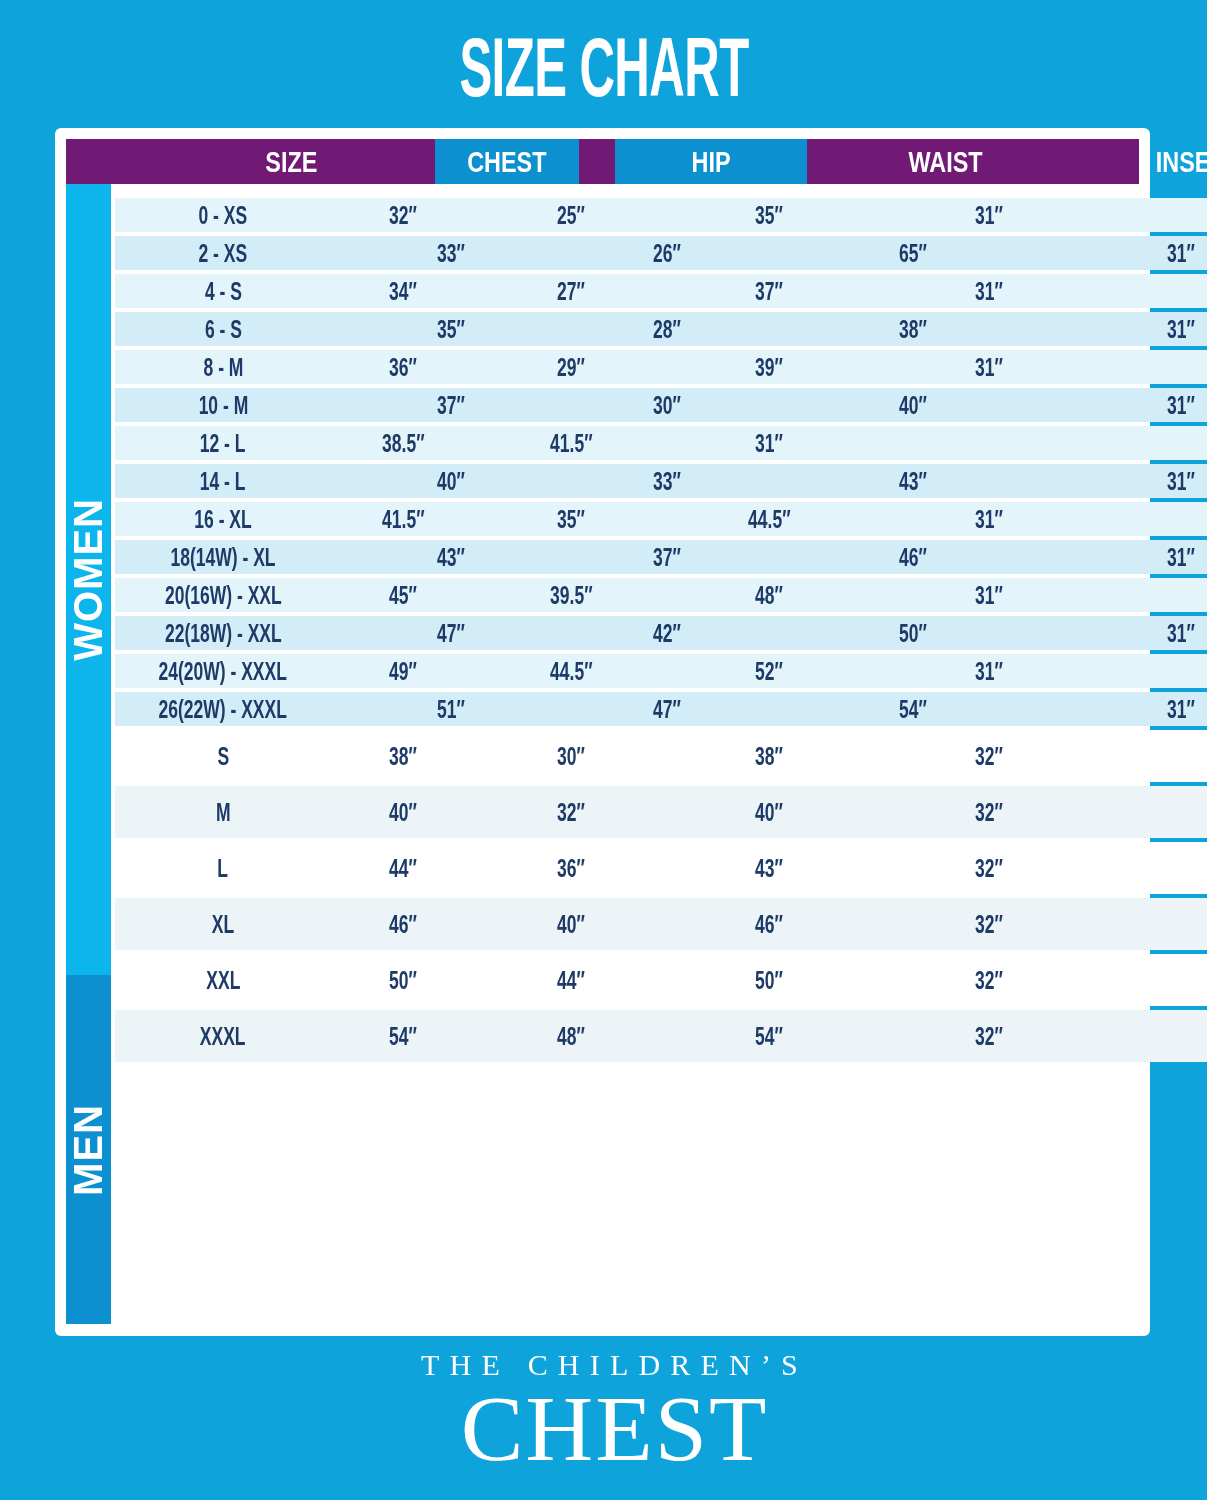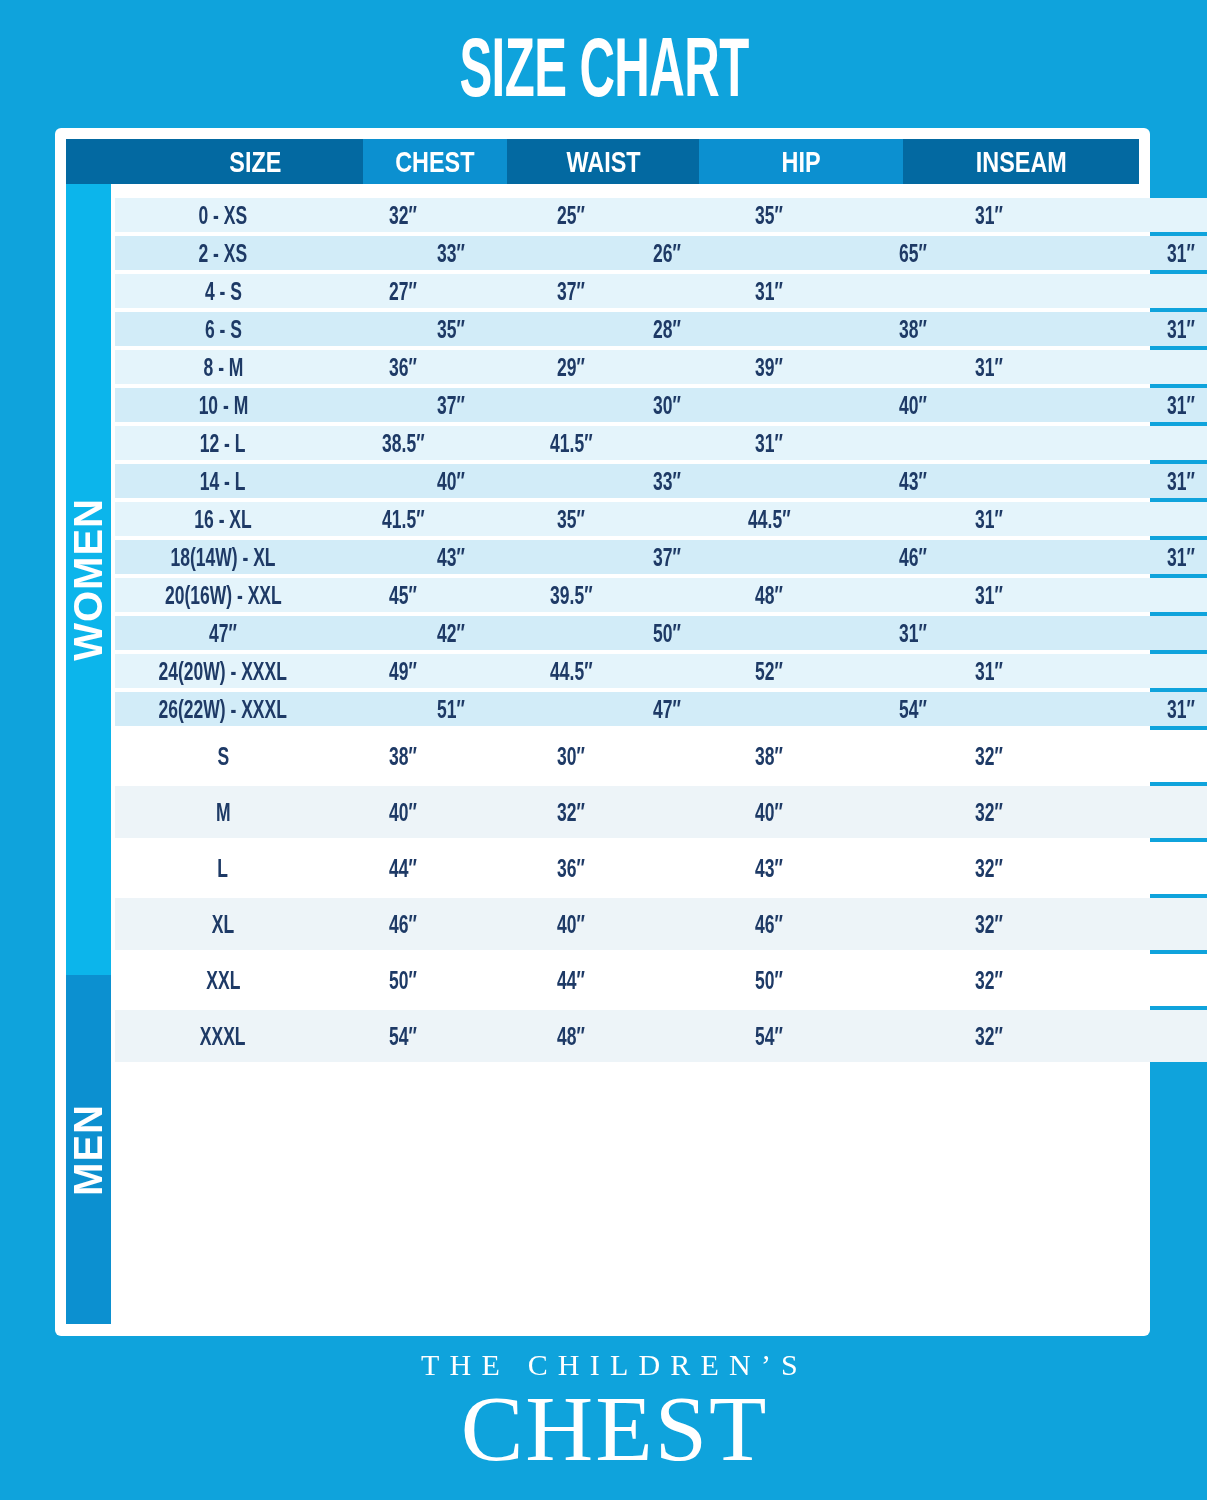--- a/index.html
+++ b/index.html
@@ -23,21 +23,22 @@
     position:absolute;left:55px;top:128px;
     width:1095px;height:1208px;
     background:#ffffff;border-radius:6px;
     padding:11px;box-sizing:border-box;
   }
   
   .hdr{
     display:grid;
     grid-template-columns:81px 216px 144px 192px 204px 236px;
     height:45px;
-    background:#0369a1;
+    background:#701a75;
+    gap:36px;
   }
   .hcell{
     display:flex;align-items:center;justify-content:center;
     color:#ffffff;font-weight:bold;font-size:30px;
     white-space:nowrap;
   }
   .hcell .cx{display:inline-block;transform:scaleX(.78);transform-origin:center;}
   .hcell.dark{background:#0c90d0;}
   
   .tbody{display:flex;height:1140px;}
@@ -88,25 +89,25 @@
   <div class="panel">
 
     <div class="hdr">
       <div class="hcell"></div>
       <div class="hcell">
         <span class="cx">SIZE</span>
       </div>
       <div class="hcell dark">
         <span class="cx">CHEST</span>
       </div>
+      <div class="hcell dark">
+        <span class="cx">HIP</span>
+      </div>
       <div class="hcell">
         <span class="cx">WAIST</span>
-      </div>
-      <div class="hcell dark">
-        <span class="cx">HIP</span>
       </div>
       <div class="hcell">
         <span class="cx">INSEAM</span>
       </div>
     </div>
 
     <div class="tbody">
       <div class="bands">
         <div class="band band-women">
           <span class="vlabel">WOMEN</span>
@@ -148,20 +149,23 @@
             </div>
             <div class="cell">
               <span class="cx">31″</span>
             </div>
           </div>
           <div class="row w-odd">
             <div class="cell">
               <span class="cx">4 - S</span>
             </div>
             <div class="cell">
+              <span class="cx">34″</span>
+            </div>
+            <div class="cell">
               <span class="cx">27″</span>
             </div>
             <div class="cell">
               <span class="cx">37″</span>
             </div>
             <div class="cell">
               <span class="cx">31″</span>
             </div>
           </div>
           <div class="row w-even">
@@ -291,20 +295,23 @@
               <span class="cx">39.5″</span>
             </div>
             <div class="cell">
               <span class="cx">48″</span>
             </div>
             <div class="cell">
               <span class="cx">31″</span>
             </div>
           </div>
           <div class="row w-even">
+            <div class="cell">
+              <span class="cx">22(18W) - XXL</span>
+            </div>
             <div class="cell">
               <span class="cx">47″</span>
             </div>
             <div class="cell">
               <span class="cx">42″</span>
             </div>
             <div class="cell">
               <span class="cx">50″</span>
             </div>
             <div class="cell">

